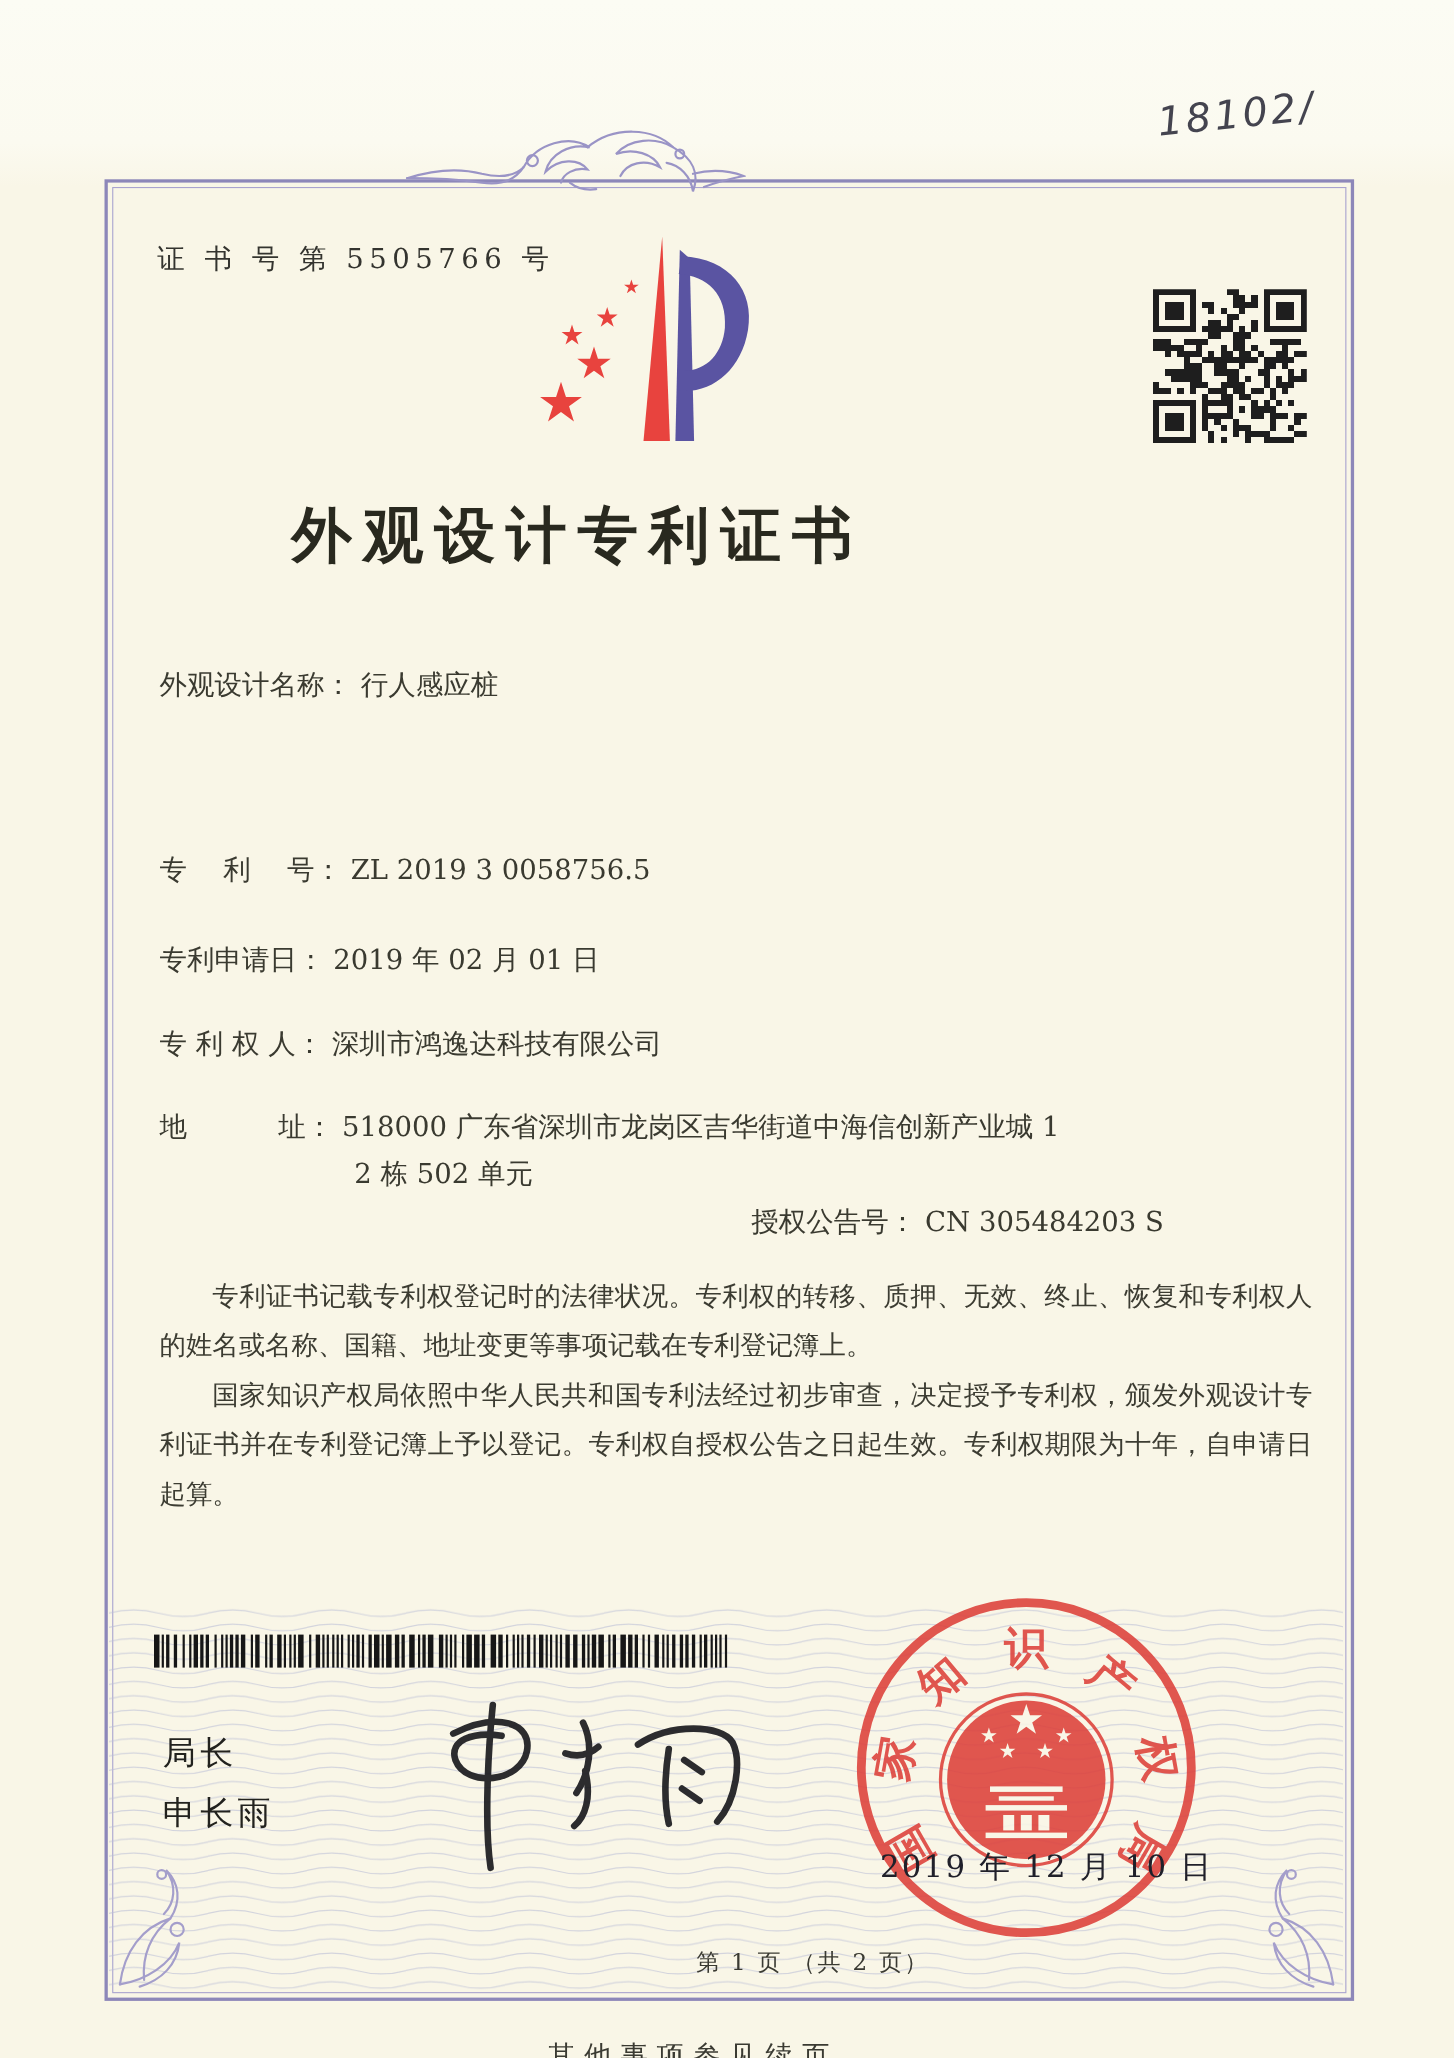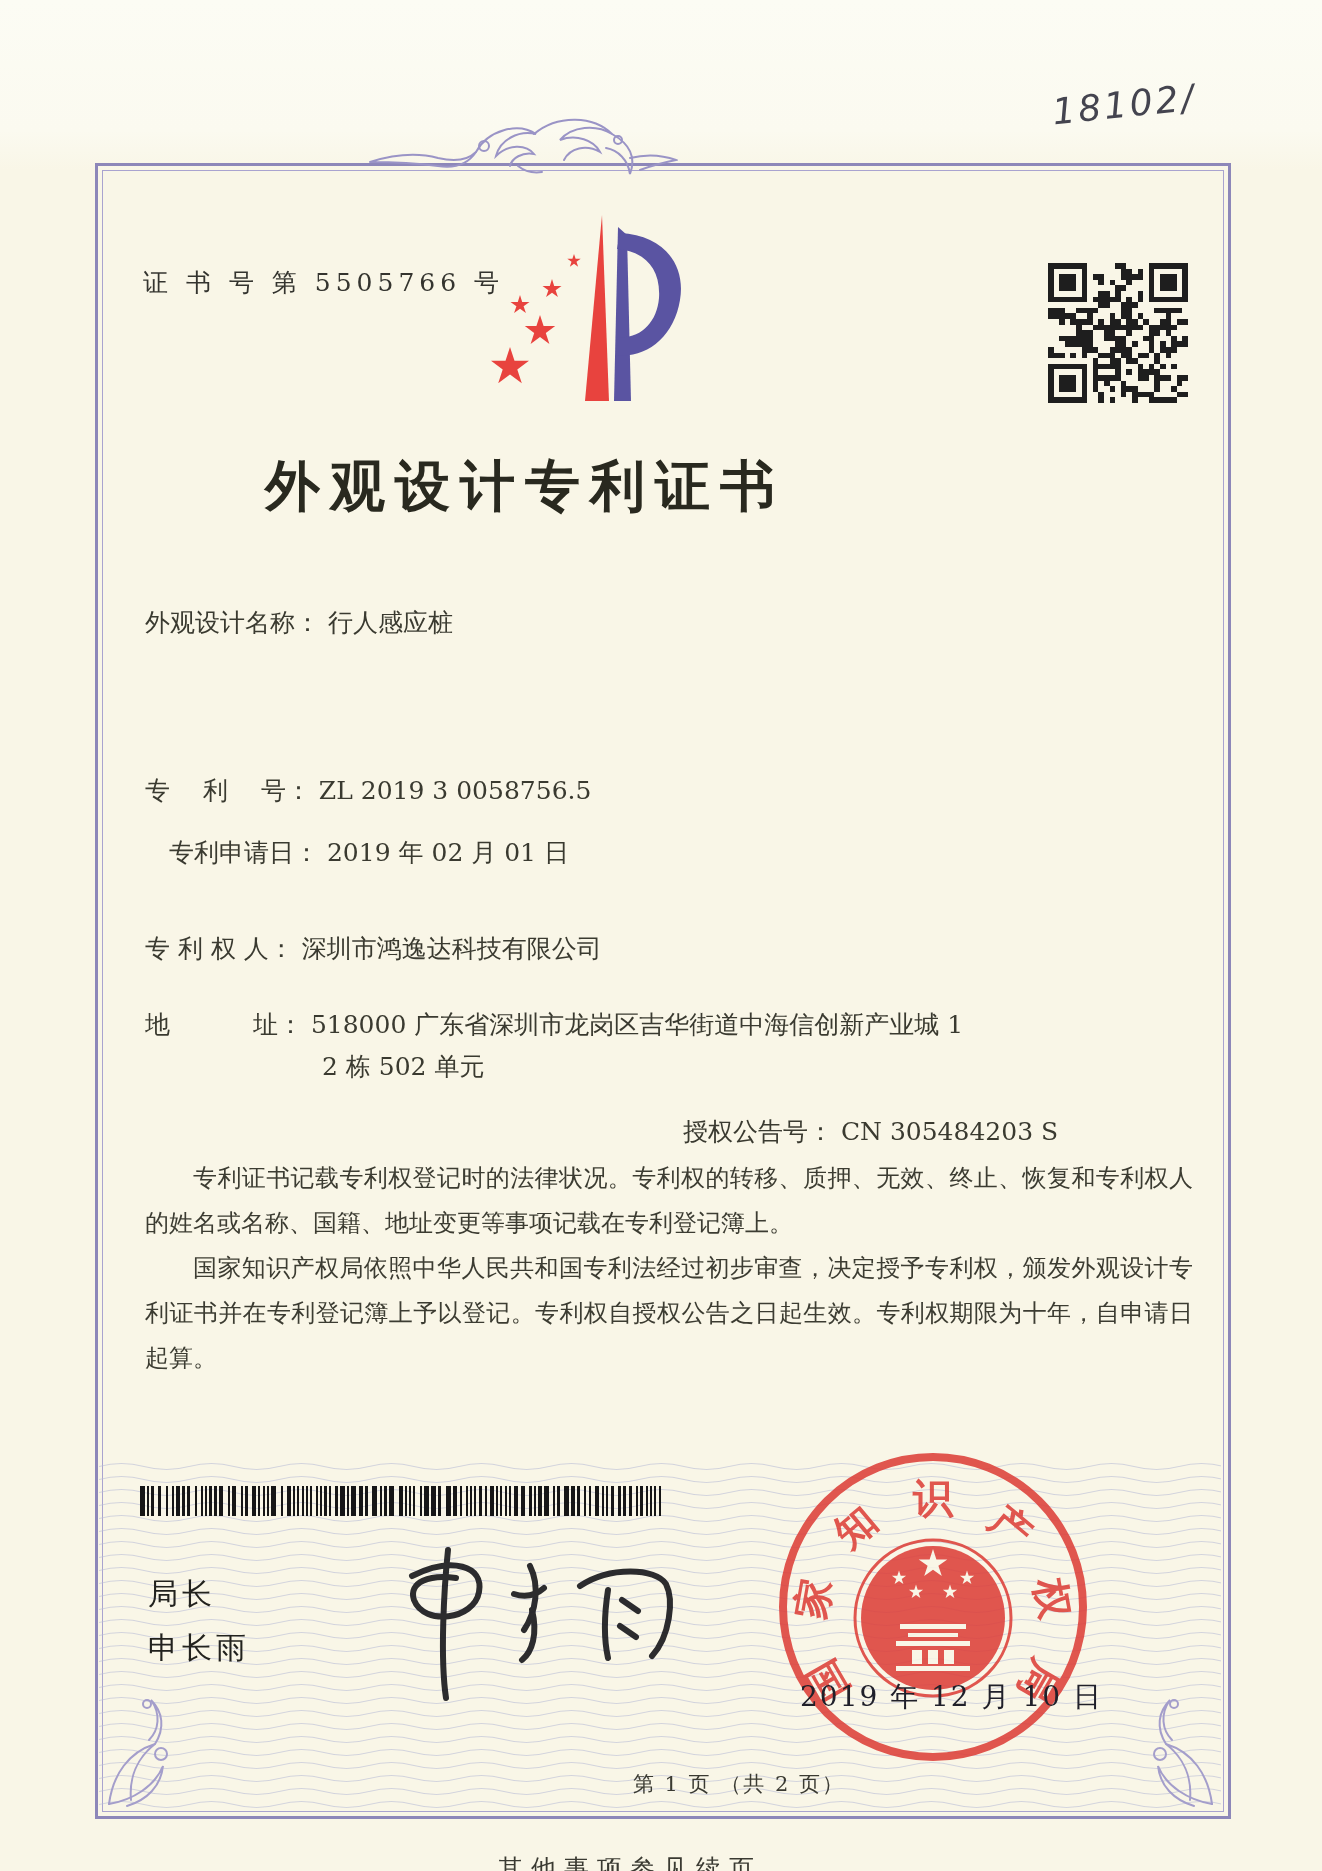--- a/index.html
+++ b/index.html
@@ -6,21 +6,21 @@
   .page{
     position:relative;width:1322px;height:1871px;margin:0 auto;overflow:hidden;
     background:linear-gradient(180deg,#fcfcf4 0px,#fbfaf0 130px,#f9f6e7 170px,#f9f6e7 100%);
     font-family:"DejaVu Serif", serif;color:#33332e;
   }
   .abs{position:absolute;}
   
   .frame-outer{left:95px;top:163px;width:1130px;height:1650px;border:3px solid #8d87b9;}
   .frame-inner{position:absolute;left:4px;top:4px;right:4px;bottom:4px;border:1px solid #a9a3cf;}
   
-  .cert-no{left:143px;top:219px;font-size:25px;letter-spacing:5px;color:#34342f;margin-top:47px;}
+  .cert-no{left:143px;top:219px;font-size:25px;letter-spacing:5px;color:#34342f;}
   .handwritten{left:1052px;top:84px;font-size:36px;font-family:"DejaVu Sans",sans-serif;
     font-style:italic;color:#44444f;transform:rotate(-6deg);letter-spacing:3px;}
   .title{left:265px;top:450px;width:600px;text-align:left;font-size:55px;font-weight:700;
     letter-spacing:10px;color:#29291f;}
   
   .field{font-size:25px;color:#3a3a30;white-space:nowrap;}
   .field .lbl{display:inline-block;}
   .field .val{display:inline-block;}
   .para-wrap{left:145px;top:1156px;width:1048px;}
   .para{font-size:24px;line-height:45px;text-align:justify;text-indent:2em;color:#3c3c32;margin:0;}
@@ -298,36 +298,36 @@
   <div class="abs title">外观设计专利证书</div>
 
   <div class="abs field" style="left:145px;top:606px;">
     <span class="lbl">外观设计名称：</span>
     <span class="val">行人感应桩</span>
   </div>
   <div class="abs field" style="left:145px;top:774px;">
     <span class="lbl">专　 利 　号：</span>
     <span class="val">ZL 2019 3 0058756.5</span>
   </div>
-  <div class="abs field" style="left:145px;top:836px;margin-left:24px;">
+  <div class="abs field" style="left:145px;top:856px;">
     <span class="lbl">专利申请日：</span>
     <span class="val">2019 年 02 月 01 日</span>
   </div>
   <div class="abs field" style="left:145px;top:932px;">
     <span class="lbl">专 利 权 人：</span>
     <span class="val">深圳市鸿逸达科技有限公司</span>
   </div>
   <div class="abs field" style="left:145px;top:1008px;">
     <span class="lbl">地　　　 址：</span>
     <span class="val">518000 广东省深圳市龙岗区吉华街道中海信创新产业城 1</span>
   </div>
   <div class="abs field" style="left:322px;top:1050px;">
     <span class="val">2 栋 502 单元</span>
   </div>
-  <div class="abs field" style="left:683px;top:1094px;margin-top:21px;">
+  <div class="abs field" style="left:683px;top:1094px;">
     <span class="lbl">授权公告号：</span>
     <span class="val">CN 305484203 S</span>
   </div>
 
   <div class="abs para-wrap">
     <p class="para">专利证书记载专利权登记时的法律状况。专利权的转移、质押、无效、终止、恢复和专利权人的姓名或名称、国籍、地址变更等事项记载在专利登记簿上。</p>
     <p class="para">国家知识产权局依照中华人民共和国专利法经过初步审查，决定授予专利权，颁发外观设计专利证书并在专利登记簿上予以登记。专利权自授权公告之日起生效。专利权期限为十年，自申请日起算。</p>
   </div>
 
   <svg class="abs waves" width="1122" height="351" viewBox="0 0 1122 351">

